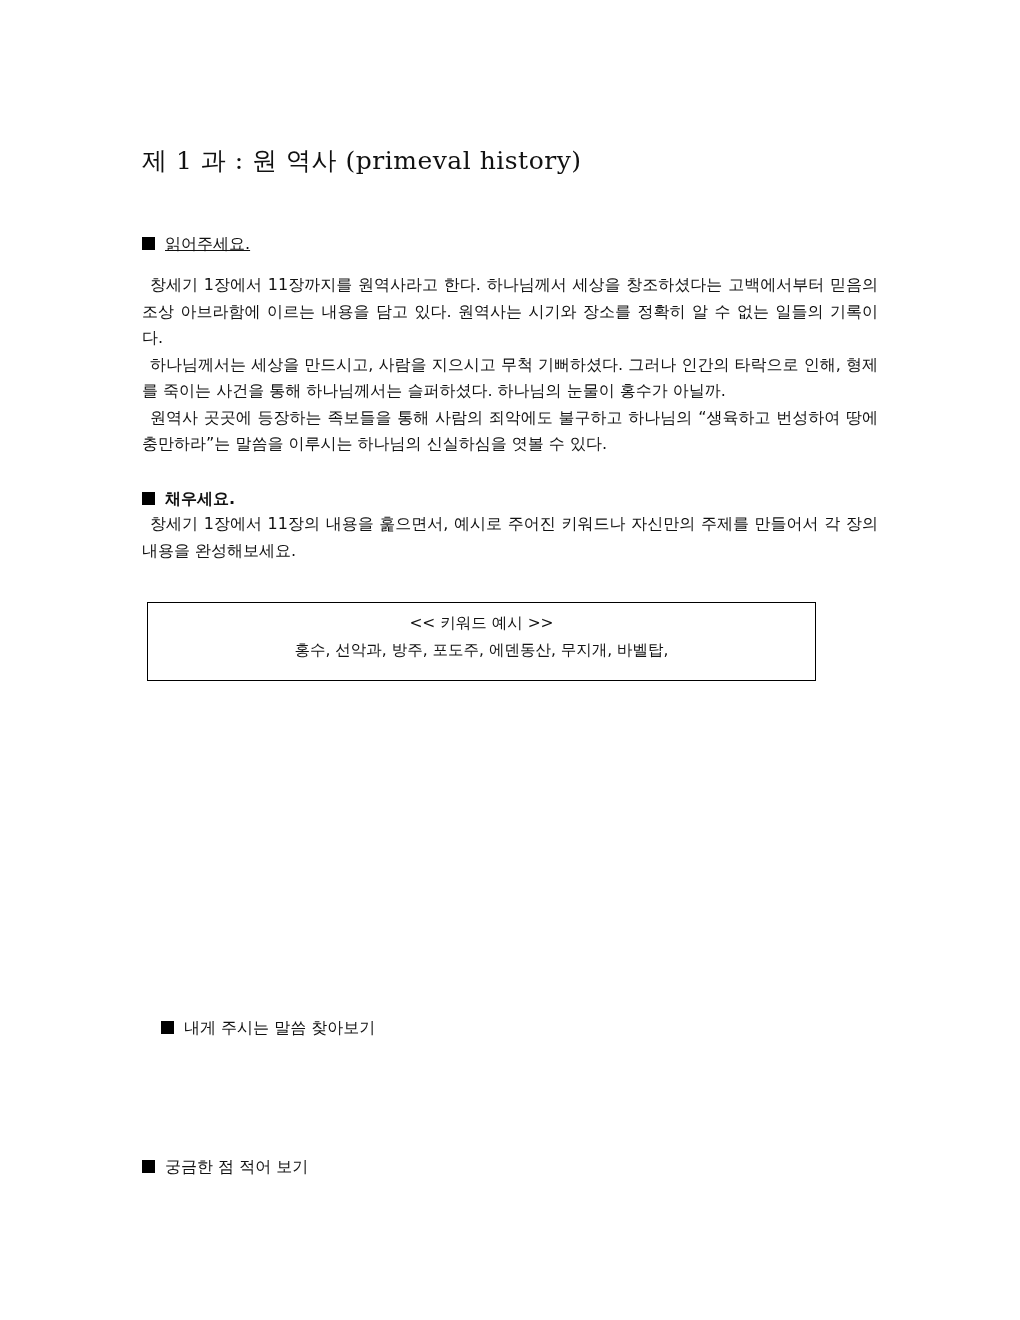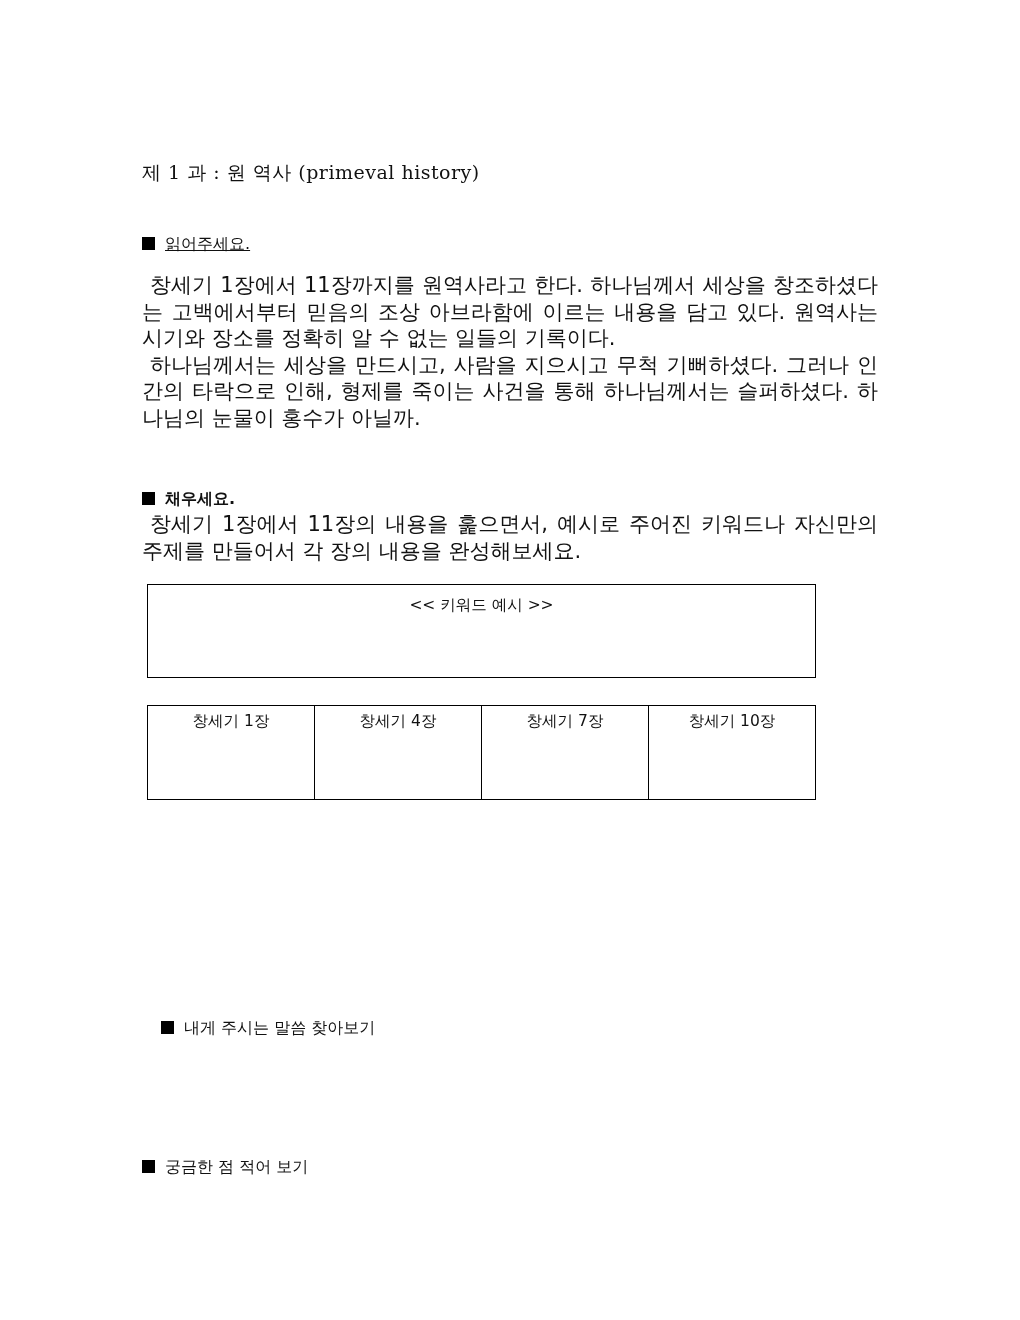--- a/index.html
+++ b/index.html
@@ -2,40 +2,40 @@
 <html><head>
 <meta charset="utf-8">
 <style>
   html, body { margin: 0; padding: 0; background: #ffffff; }
   body {
     width: 1020px; height: 1320px; position: relative; overflow: hidden;
     font-family: "DejaVu Serif", "Liberation Serif", serif;
     color: #111111;
   }
   .title {
-    position: absolute; left: 142px; top: 160px;
-    font-size: 19px; letter-spacing: 0.5px; white-space: nowrap;
+    position: absolute; left: 142px; top: 144px;
+    font-size: 25px; letter-spacing: 0.5px; white-space: nowrap;
   }
   .section-head {
     position: absolute; left: 142px; font-size: 16px; white-space: nowrap;
     font-family: "DejaVu Sans", "Liberation Sans", sans-serif;
   }
   .bullet {
     display: inline-block; width: 13px; height: 13px; background: #000;
     margin-right: 10px; vertical-align: -1px;
   }
   .para {
     position: absolute; left: 142px; width: 736px;
     font-family: "DejaVu Sans", "Liberation Sans", sans-serif;
-    font-size: 21px; line-height: 26.5px; text-align: justify;
+    font-size: 16px; line-height: 26.5px; text-align: justify;
     text-align-last: left;
   }
   .para p { margin: 0; text-indent: 8px; }
   .keyword-box {
-    position: absolute; left: 147px; top: 584px; width: 669px; height: 94px;
+    position: absolute; left: 147px; top: 602px; width: 669px; height: 79px;
     border: 1.5px solid #000; box-sizing: border-box;
     text-align: center;
     font-family: "DejaVu Sans", "Liberation Sans", sans-serif;
     font-size: 15.5px; line-height: 26.5px; padding-top: 7px;
   }
   .grid {
     position: absolute; left: 147px; top: 705px;
     border-collapse: collapse;
     font-family: "DejaVu Sans", "Liberation Sans", sans-serif;
     font-size: 15.5px;
@@ -52,49 +52,37 @@
 <body>
 
 <div class="title">제 1 과 : 원 역사 (primeval history)</div>
 
 <div class="section-head" style="top:234px;text-decoration:underline;">
   <span class="bullet"></span><span>읽어주세요.</span>
 </div>
 <div class="para" style="top:272px;">
   <p>창세기 1장에서 11장까지를 원역사라고 한다. 하나님께서 세상을 창조하셨다는 고백에서부터 믿음의 조상 아브라함에 이르는 내용을 담고 있다. 원역사는 시기와 장소를 정확히 알 수 없는 일들의 기록이다.</p>
   <p>하나님께서는 세상을 만드시고, 사람을 지으시고 무척 기뻐하셨다. 그러나 인간의 타락으로 인해, 형제를 죽이는 사건을 통해 하나님께서는 슬퍼하셨다. 하나님의 눈물이 홍수가 아닐까.</p>
+  <p>원역사 곳곳에 등장하는 족보들을 통해 사람의 죄악에도 불구하고 하나님의 “생육하고 번성하여 땅에 충만하라”는 말씀을 이루시는 하나님의 신실하심을 엿볼 수 있다.</p>
 </div>
 
 <div class="section-head" style="top:489px;font-weight:bold;">
   <span class="bullet"></span><span>채우세요.</span>
 </div>
 <div class="para" style="top:511px;">
   <p>창세기 1장에서 11장의 내용을 훑으면서, 예시로 주어진 키워드나 자신만의 주제를 만들어서 각 장의 내용을 완성해보세요.</p>
 </div>
 
 <div class="keyword-box">
   <div>&lt;&lt; 키워드 예시 &gt;&gt;</div>
+  <div>홍수, 선악과, 방주, 포도주, 에덴동산, 무지개, 바벨탑,</div>
 </div>
 
 <table class="grid">
   <tbody>
-      <tr>
-    <td class="cell">
-          <span class="cell-label">창세기 1장</span>
-        </td>
-    <td class="cell">
-          <span class="cell-label">창세기 4장</span>
-        </td>
-    <td class="cell">
-          <span class="cell-label">창세기 7장</span>
-        </td>
-    <td class="cell">
-          <span class="cell-label">창세기 10장</span>
-        </td>
-  </tr>
 </tbody>
   </table>
 
 <div class="section-head" style="top:1018px;padding-left:19px;">
   <span class="bullet"></span><span>내게 주시는 말씀 찾아보기</span>
 </div>
 
 <div class="section-head" style="top:1125px;margin-top:32px;">
   <span class="bullet"></span><span>궁금한 점 적어 보기</span>
 </div>

